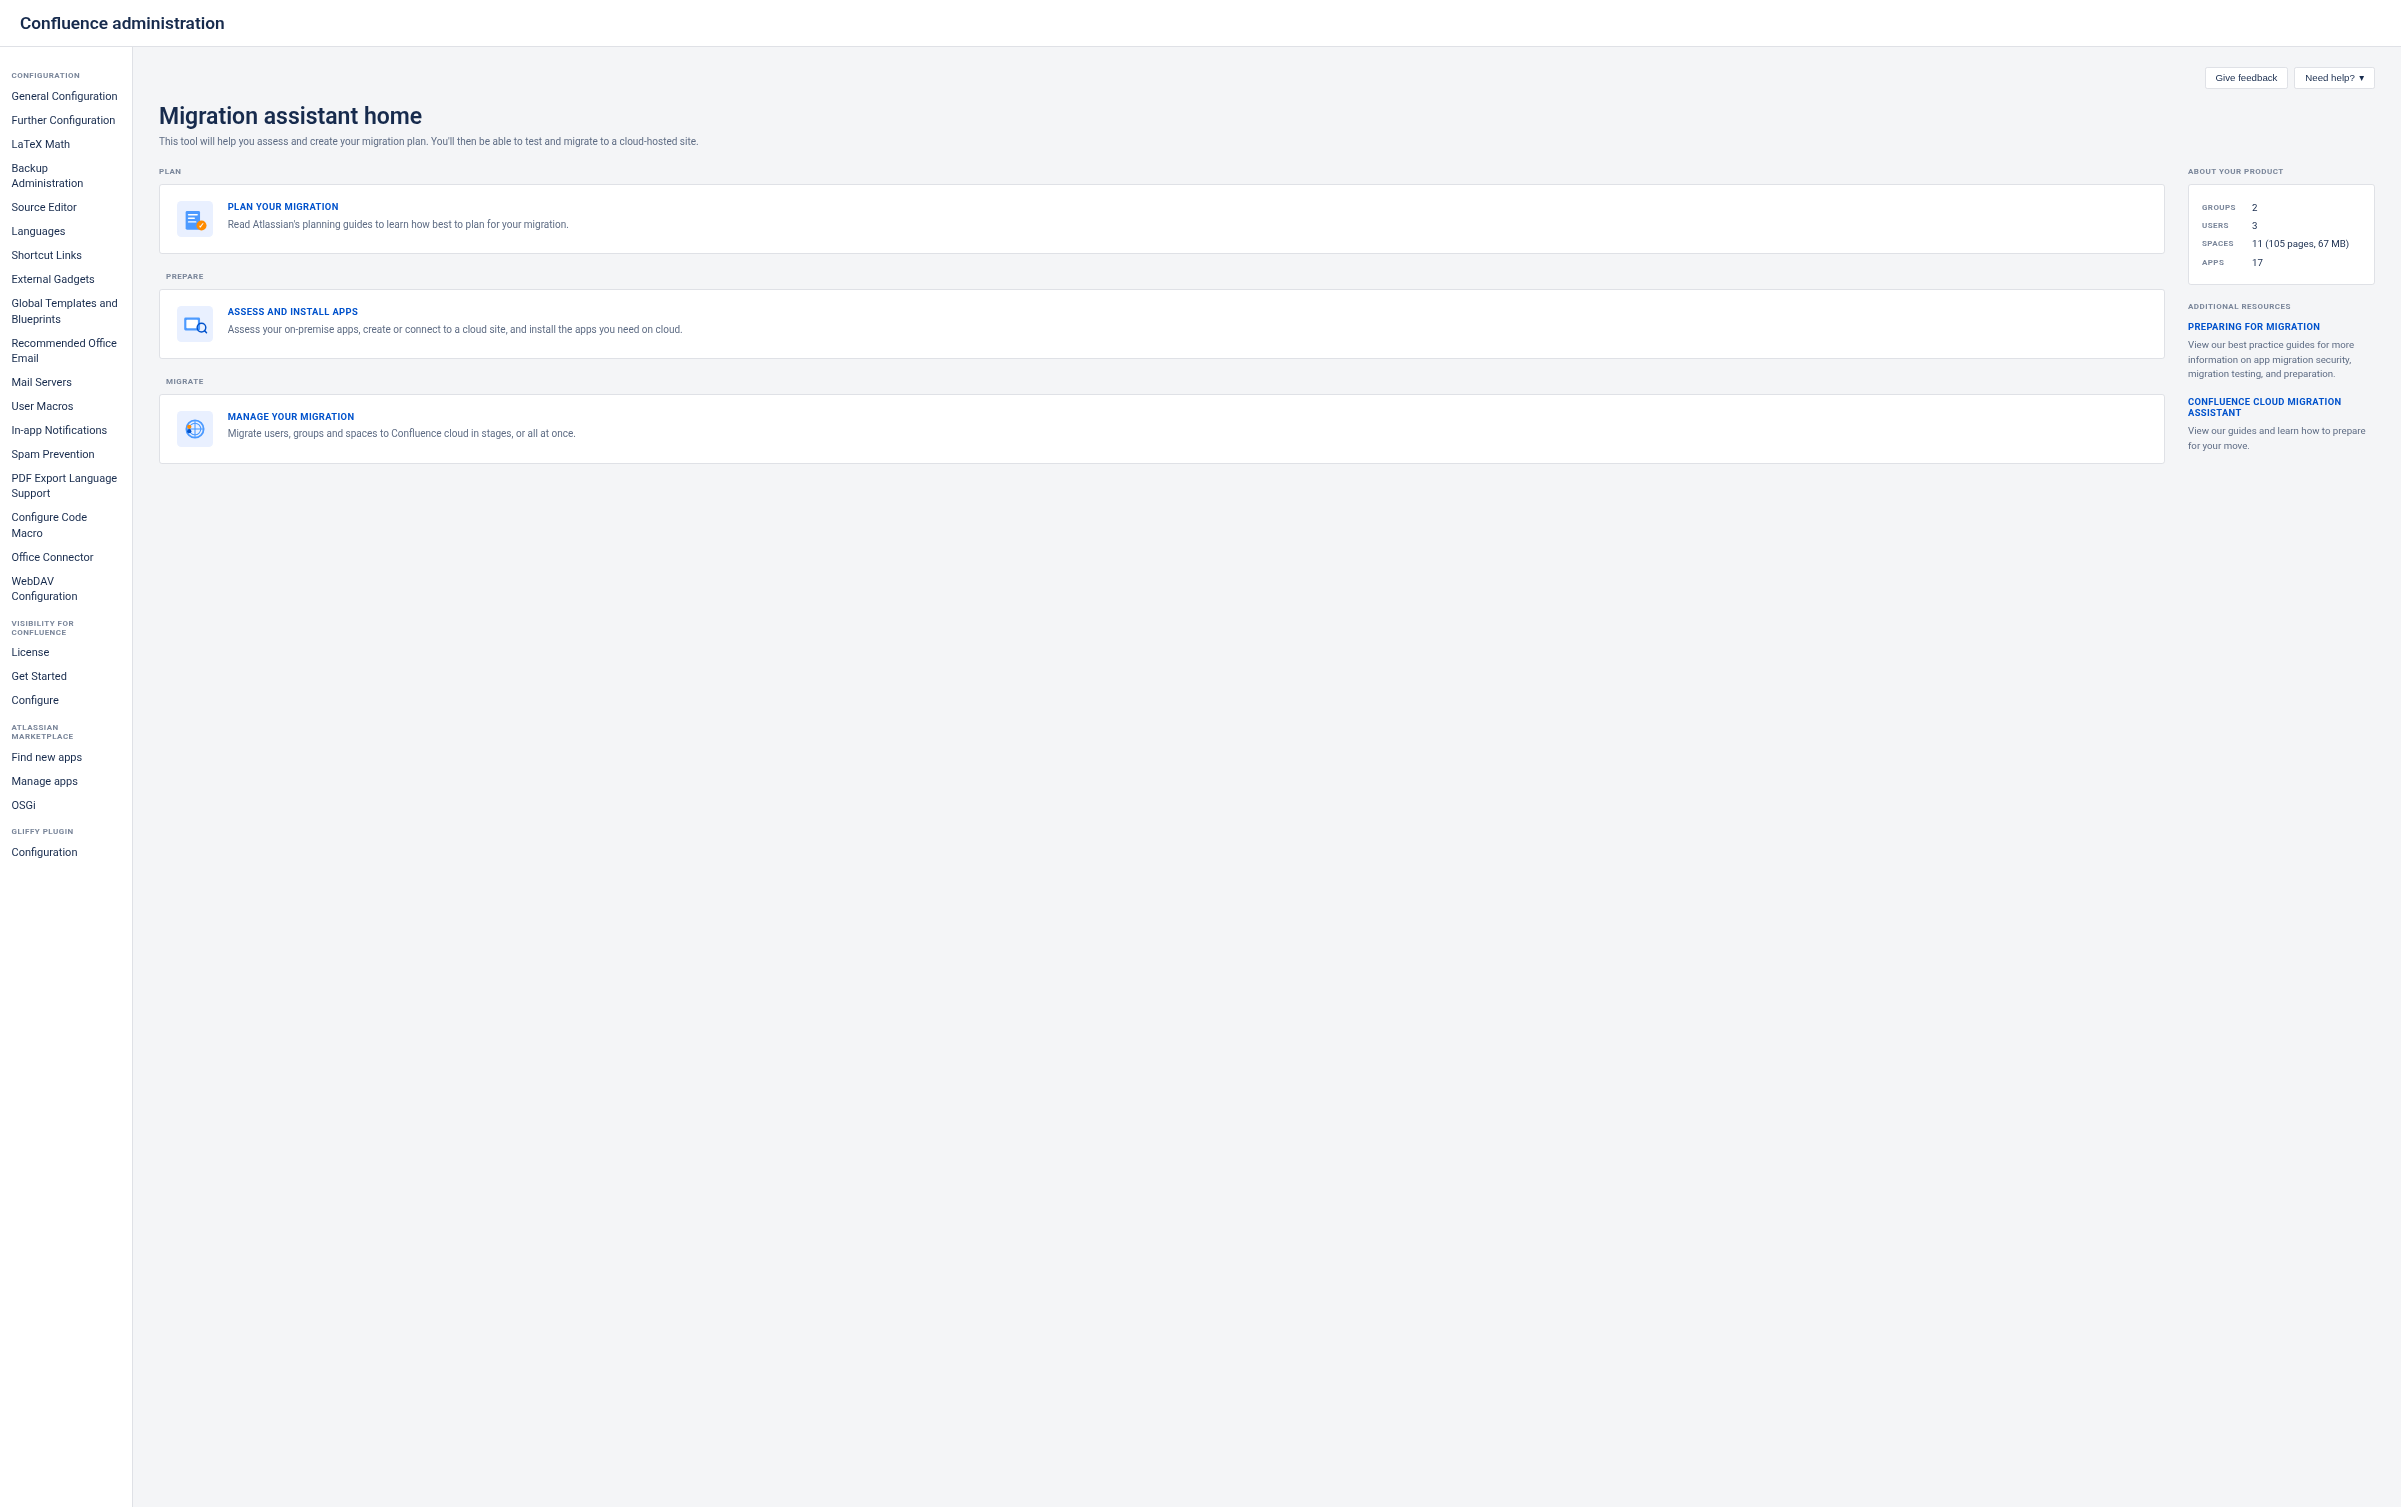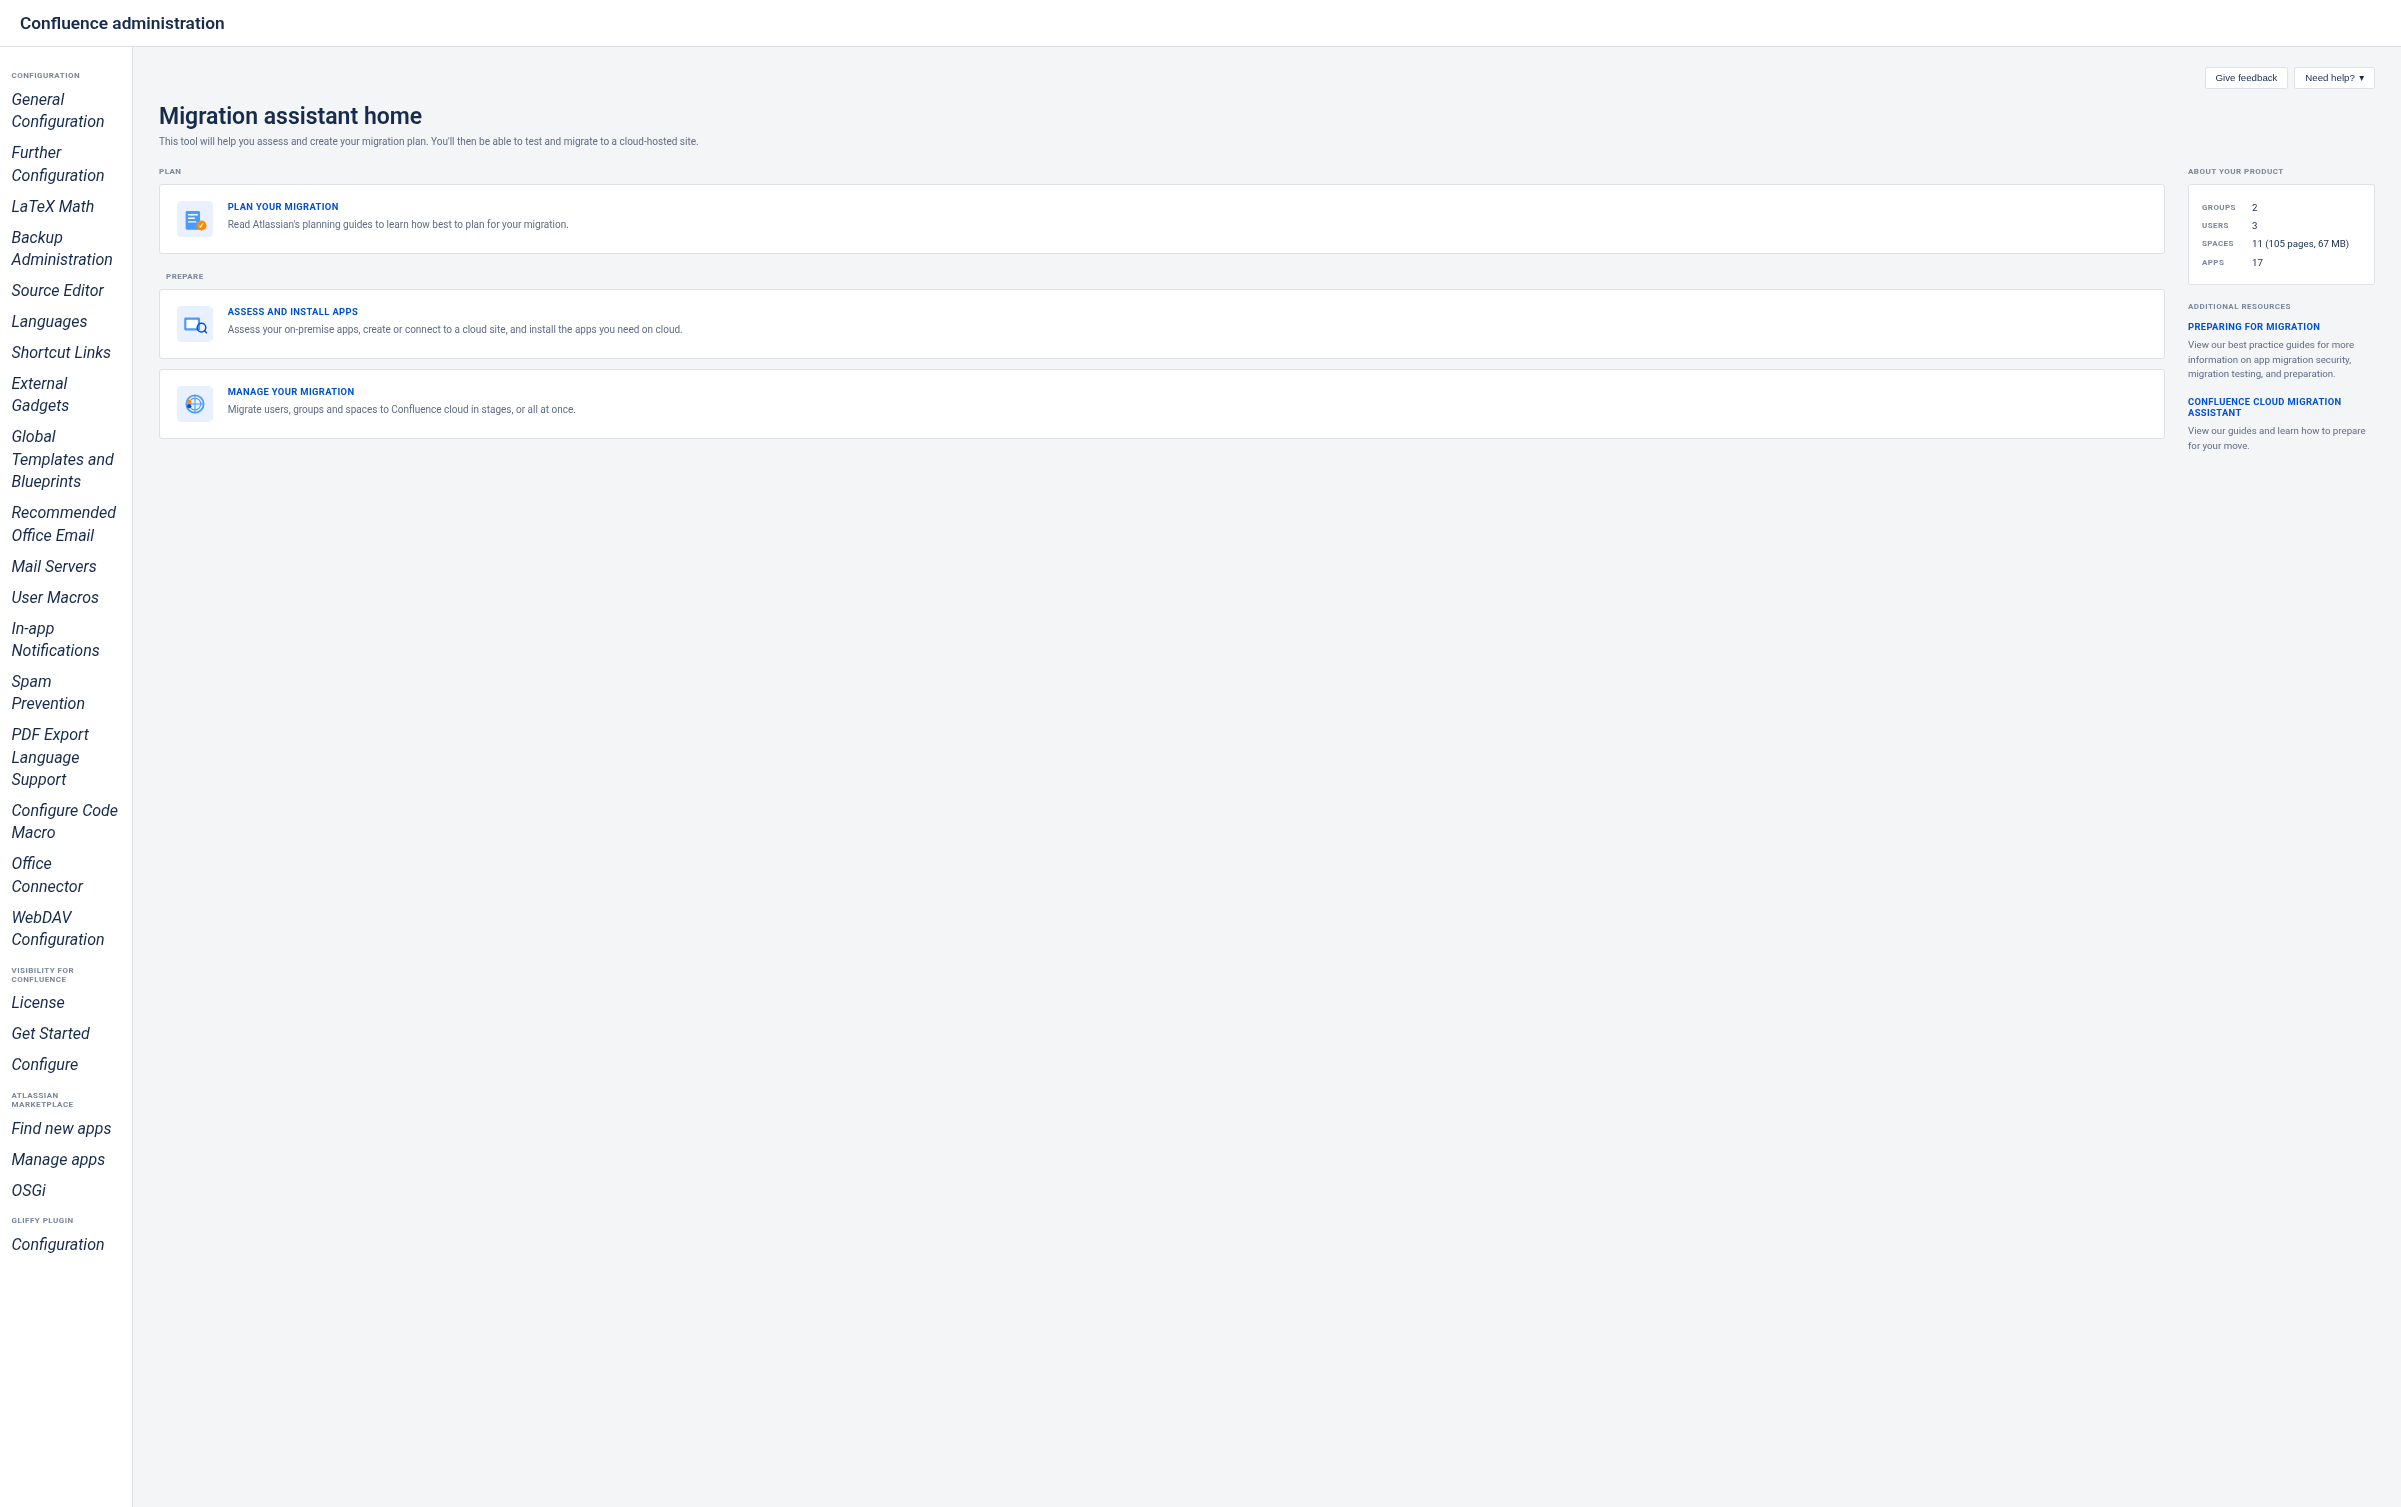--- a/index.html
+++ b/index.html
@@ -37,24 +37,23 @@
       text-transform: uppercase;
       letter-spacing: 0.06em;
       padding: 10px 11.5px 4.3px 11.5px;
     }
 
     .sidebar-item {
       display: block;
       padding: 4.3px 11.5px;
       color: #172b4d;
       text-decoration: none;
-      font-size: 16px;
+      font-size: 11px;
       cursor: pointer;
       line-height: 1.4;
-      font-style: italic;
     }
 
     .main-content {
       flex: 1;
       padding: 20px 26px;
       background: #f4f5f7;
     }
 
     .top-bar {
       display: flex;
@@ -291,20 +290,21 @@
               <circle cx="34" cy="30" r="6" stroke="#0052CC" stroke-width="2" fill="none"></circle>
               <line x1="38.2" y1="34.2" x2="41" y2="37" stroke="#0052CC" stroke-width="2" stroke-linecap="round"></line>
             </svg>
           </div>
           <div class="card-body">
             <div class="card-title">ASSESS AND INSTALL APPS</div>
             <div class="card-desc">Assess your on-premise apps, create or connect to a cloud site, and install the apps you need on cloud.</div>
           </div>
         </div>
 
+        <div class="section-label section-gap">MIGRATE</div>
         <div class="card">
           <div class="card-icon">
             <svg width="36" height="36" viewBox="0 0 50 50" fill="none" xmlns="http://www.w3.org/2000/svg">
               <rect width="50" height="50" rx="6" fill="#E9F0FF"></rect>
               <circle cx="25" cy="25" r="12" stroke="#4C9AFF" stroke-width="2.5" fill="none"></circle>
               <circle cx="25" cy="25" r="8" stroke="#4C9AFF" stroke-width="1.5" fill="none"></circle>
               <line x1="13" y1="25" x2="37" y2="25" stroke="#4C9AFF" stroke-width="1.5"></line>
               <line x1="25" y1="13" x2="25" y2="37" stroke="#4C9AFF" stroke-width="1.5"></line>
               <circle cx="17" cy="22" r="3" fill="#FF8B00"></circle>
               <circle cx="17" cy="28" r="3" fill="#0052CC"></circle>

